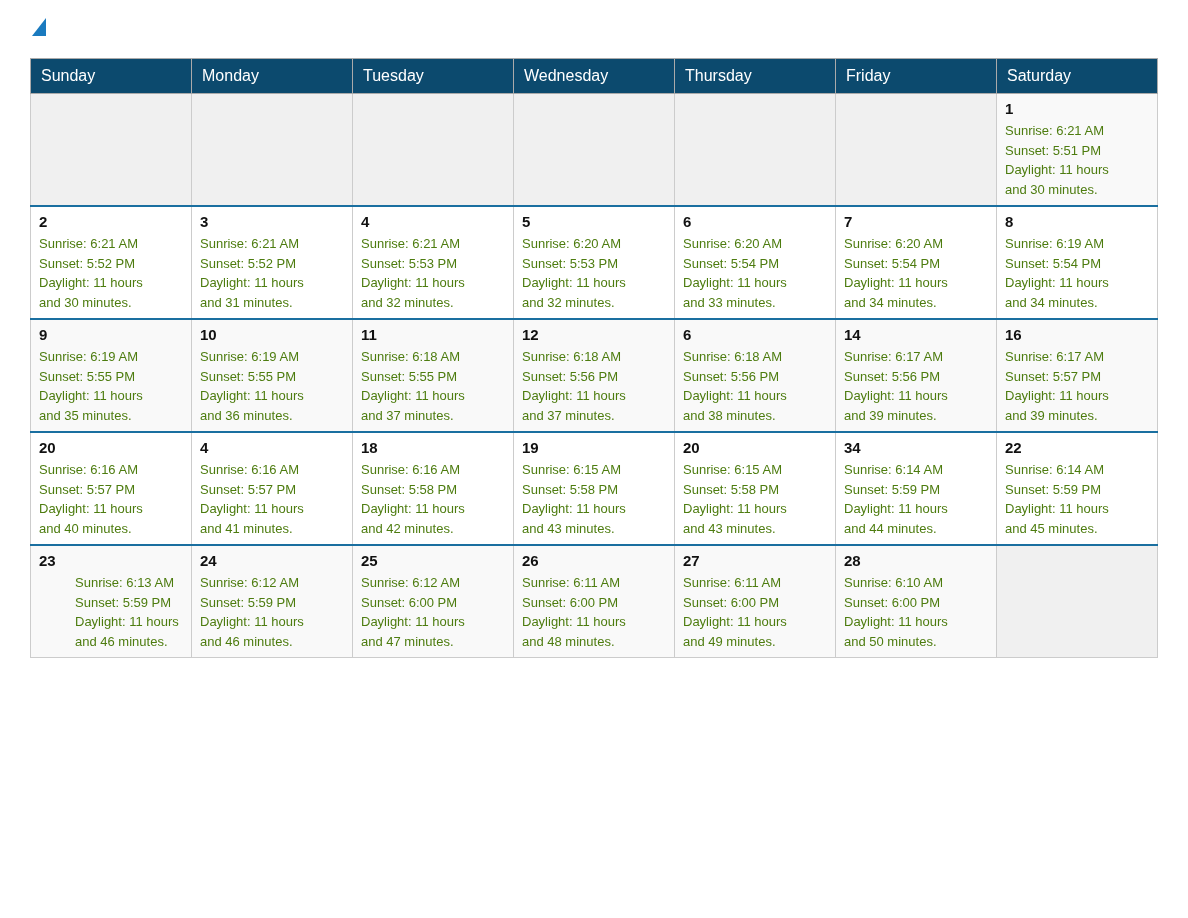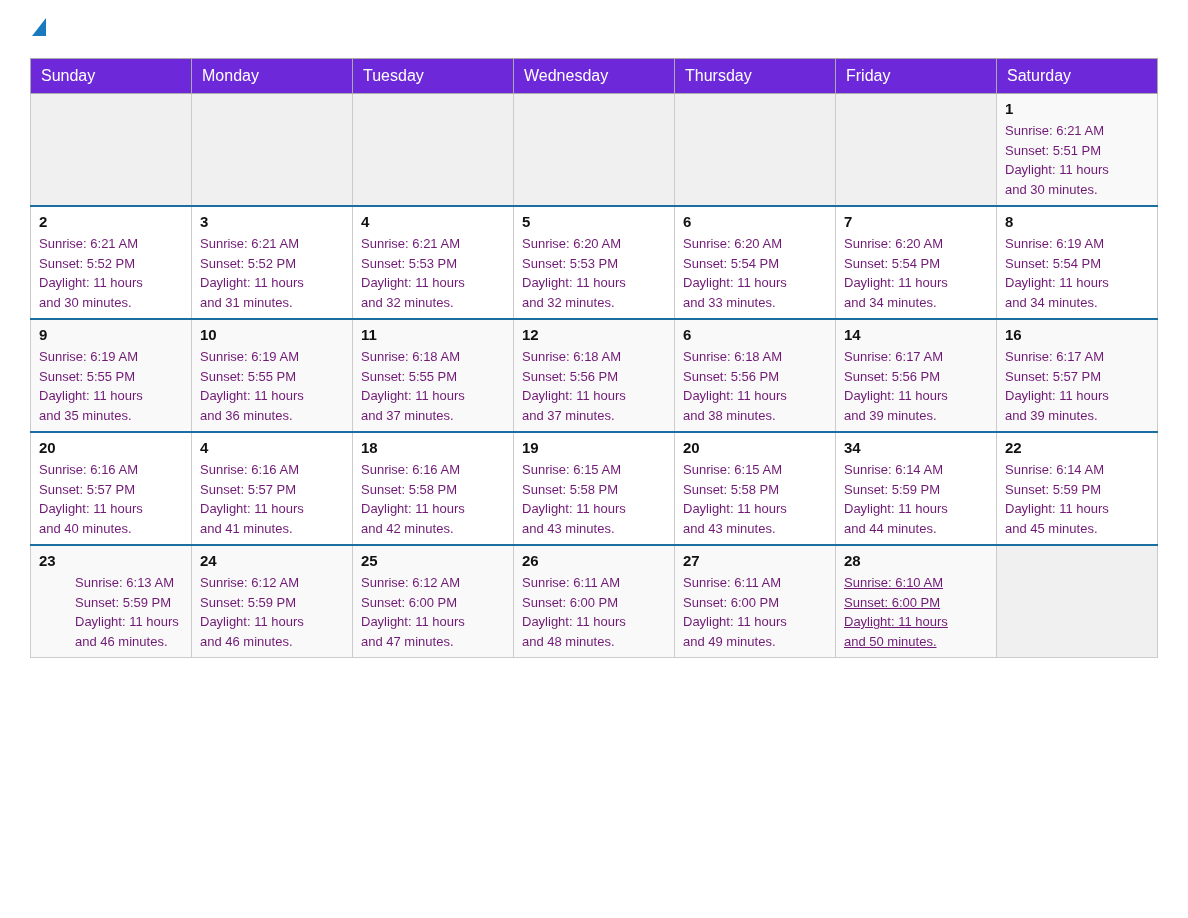--- a/index.html
+++ b/index.html
@@ -53,21 +53,21 @@
       font-size: 20px;
       color: #333;
       margin-top: 4px;
     }
     .calendar-table {
       width: 100%;
       border-collapse: collapse;
       border: 1px solid #aaa;
     }
     .calendar-table th {
-      background-color: #6d28d9;
+      background-color: #0c4a6e;
       color: #fff;
       text-align: left;
       padding: 8px 10px;
       font-size: 16px;
       font-weight: normal;
       border: 1px solid #aaa;
     }
     .calendar-table td {
       vertical-align: top;
       padding: 6px 8px;
@@ -86,21 +86,21 @@
     }
     .day-number {
       font-size: 15px;
       font-weight: bold;
       color: #111;
       display: block;
       margin-bottom: 4px;
     }
     .day-info {
       font-size: 13px;
-      color: #701a75;
+      color: #4d7c0f;
       line-height: 1.5;
     }
     .empty-cell {
       background: #f0f0f0 !important;
     }
     .row-separator td {
       border-top: 2px solid #1a6fa0;
     }
   </style>
 </head>
@@ -336,21 +336,21 @@
         </td>
         <td>
           <span class="day-number">27</span>
           <div class="day-info" style="white-space: pre-line;">Sunrise: 6:11 AM
 Sunset: 6:00 PM
 Daylight: 11 hours
 and 49 minutes.</div>
         </td>
         <td>
           <span class="day-number">28</span>
-          <div class="day-info" style="white-space: pre-line; text-decoration: underline;">Sunrise: 6:10 AM
+          <div class="day-info" style="white-space: pre-line;">Sunrise: 6:10 AM
 Sunset: 6:00 PM
 Daylight: 11 hours
 and 50 minutes.</div>
         </td>
         <td class="empty-cell"></td>
       </tr>
     </tbody>
 </table>
 
 </body></html>

